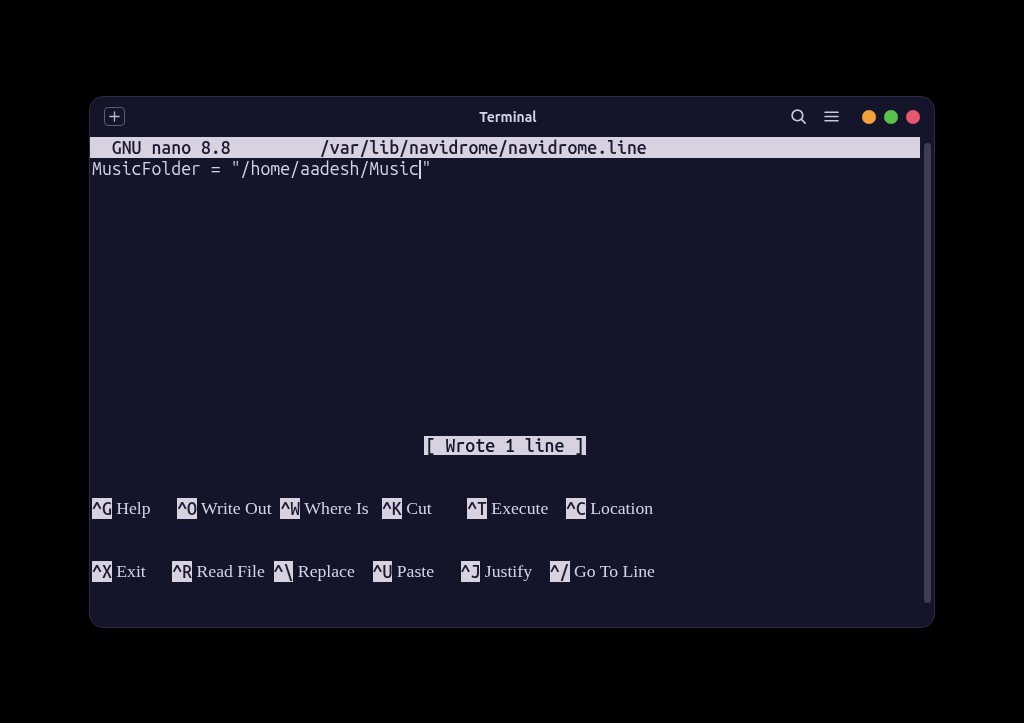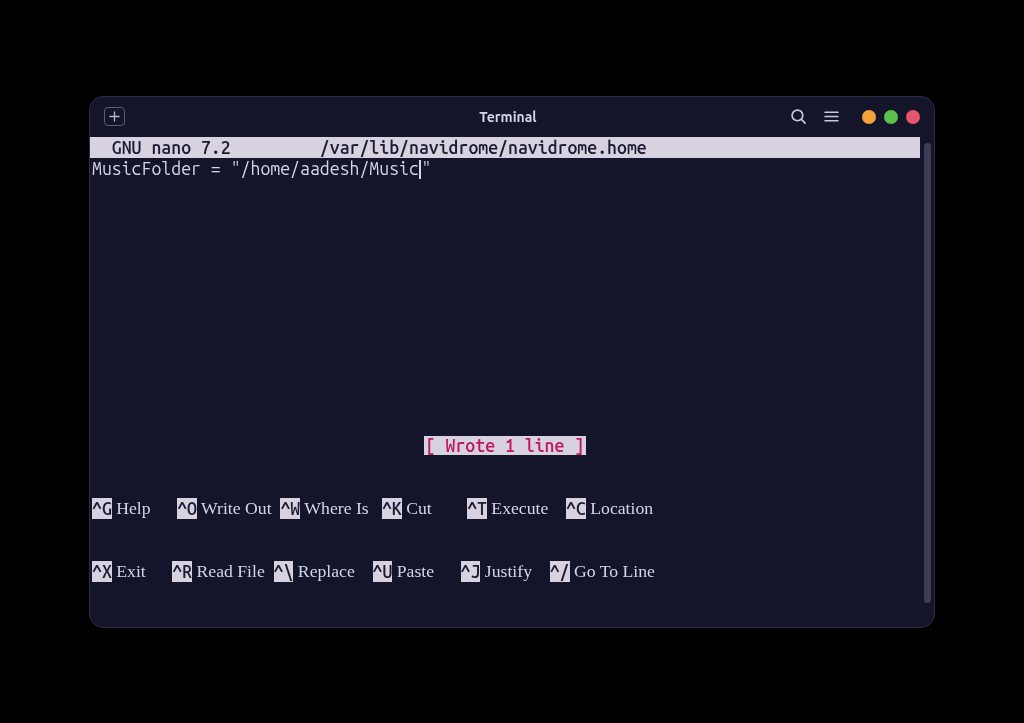--- a/index.html
+++ b/index.html
@@ -135,21 +135,21 @@
     top: 1px;
   }
 
   .status-bar {
     text-align: center;
     white-space: pre;
     color: #d4d5e8;
   }
   .status-chip {
     background: #d8d1e0;
-    color: #be185d;
+    color: #0f172a;
     padding: 0 2px;
     font-weight: 500;
   }
 
   .help-rows {
     white-space: pre;
     padding-left: 2px;
     padding-bottom: 2px;
     color: #d4d5e8;
   }
@@ -199,21 +199,21 @@
         <div class="tl tl-min"></div>
         <div class="tl tl-max"></div>
         <div class="tl tl-close"></div>
       </div>
     </div>
   </div>
 
   <div class="term-body">
     <div class="term-content">
 
-      <div class="nano-header"><span>  GNU nano 7.2</span><span id="header-spacer">         </span><span>/var/lib/navidrome/navidrome.home</span></div>
+      <div class="nano-header"><span>  GNU nano 8.8</span><span id="header-spacer">         </span><span>/var/lib/navidrome/navidrome.line</span></div>
 
       <div class="editor-area"><span class="editor-line">MusicFolder = "/home/aadesh/Music</span><span class="cursor-block"></span><span class="editor-line">"</span></div>
 
       <div class="status-bar"><span class="status-chip">[ Wrote 1 line ]</span></div>
 
       <div class="help-rows">
         <div class="help-row" id="help-row-1"><span class="help-item"><span class="k">^G</span><span class="lbl"> Help      </span></span><span class="help-item"><span class="k">^O</span><span class="lbl"> Write Out  </span></span><span class="help-item"><span class="k">^W</span><span class="lbl"> Where Is   </span></span><span class="help-item"><span class="k">^K</span><span class="lbl"> Cut        </span></span><span class="help-item"><span class="k">^T</span><span class="lbl"> Execute    </span></span><span class="help-item"><span class="k">^C</span><span class="lbl"> Location</span></span></div>
         <div class="help-row" id="help-row-2"><span class="help-item"><span class="k">^X</span><span class="lbl"> Exit      </span></span><span class="help-item"><span class="k">^R</span><span class="lbl"> Read File  </span></span><span class="help-item"><span class="k">^\</span><span class="lbl"> Replace    </span></span><span class="help-item"><span class="k">^U</span><span class="lbl"> Paste      </span></span><span class="help-item"><span class="k">^J</span><span class="lbl"> Justify    </span></span><span class="help-item"><span class="k">^/</span><span class="lbl"> Go To Line</span></span></div>
       </div>
 

